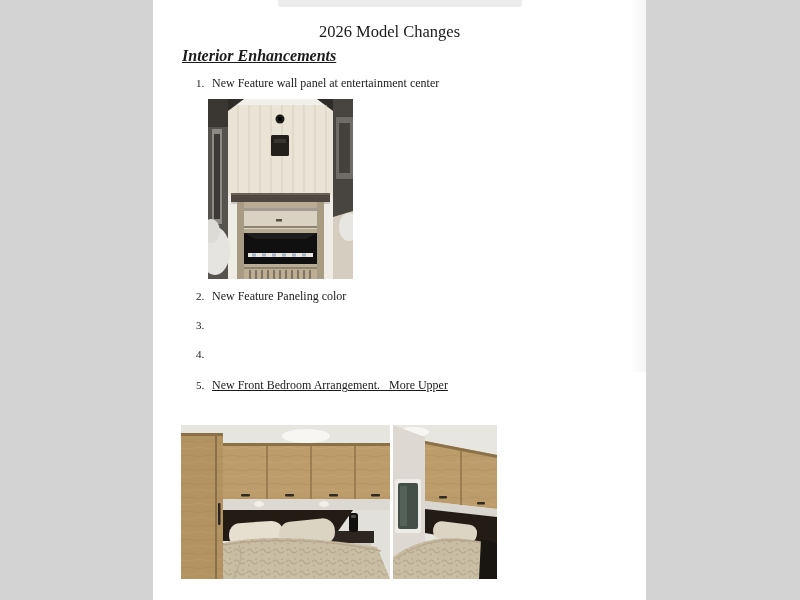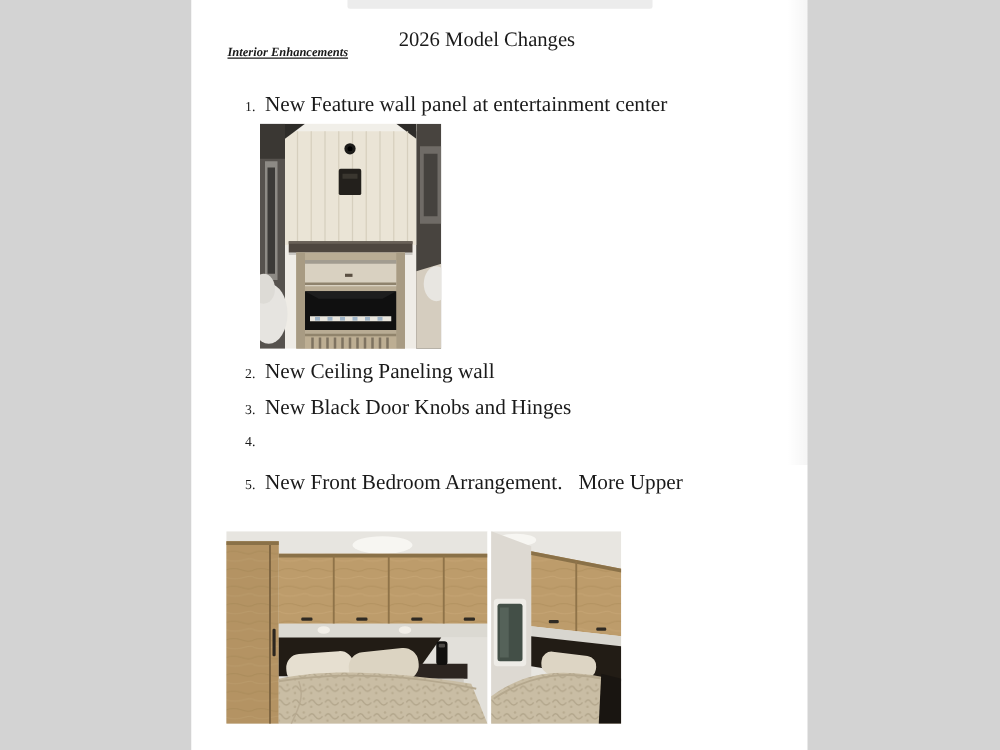--- a/index.html
+++ b/index.html
@@ -19,34 +19,34 @@
   }
   .page-edge-shade{
     position:absolute;left:477px;top:0;width:16px;height:372px;
     background:linear-gradient(to right, rgba(0,0,0,0), rgba(0,0,0,0.04));
   }
   .doc-title{
     position:absolute;left:0;top:20px;width:473px;
     text-align:center;font-size:16.5px;line-height:23px;
   }
   .section-heading{
-    position:absolute;left:29px;top:32px;
-    font-size:10px;font-weight:bold;font-style:italic;
+    position:absolute;left:29px;top:45px;
+    font-size:16px;font-weight:bold;font-style:italic;
     text-decoration:underline;line-height:22px;
   }
   .list-item{
     position:absolute;left:43px;
     display:flex;align-items:baseline;
   }
   .item-number{
     display:inline-block;width:13px;flex:0 0 13px;
     font-size:11px;line-height:23px;
   }
   .item-text{
-    font-size:17px;line-height:23px;margin-left:3px;white-space:nowrap;
+    font-size:12px;line-height:23px;margin-left:3px;white-space:nowrap;
   }
   .item-text .wrap-line{white-space:nowrap;}
   .photo{position:absolute;display:block;}
   .photo svg{display:block;}
   #photo-entertainment{left:55px;top:99px;width:145px;height:180px;}
   #photo-bedroom{left:28px;top:425px;width:316px;height:154px;}
 </style>
 </head>
 <body>
 
@@ -59,36 +59,35 @@
 
   <div class="section-heading">Interior Enhancements</div>
 
   <div class="list-item" style="top:72px;">
     <span class="item-number">1.</span>
     <span class="item-text">New Feature wall panel at entertainment center</span>
   </div>
 
   <div class="list-item" style="top:285px;">
     <span class="item-number">2.</span>
-    <span class="item-text">New Ceiling Paneling wall</span>
+    <span class="item-text">New Feature Paneling color</span>
   </div>
 
   <div class="list-item" style="top:314px;">
     <span class="item-number">3.</span>
-    <span class="item-text">New Black Door Knobs and Hinges</span>
   </div>
 
   <div class="list-item" style="top:343px;">
     <span class="item-number">4.</span>
   </div>
 
   <div class="list-item" style="top:374px;">
     <span class="item-number">5.</span>
     <span class="item-text">
-      <span class="wrap-line" style="display:block;">New Front Bedroom Arrangement.&nbsp;&nbsp; More Upper</span>
+      <span class="wrap-line" style="display:block;text-decoration:underline;">New Front Bedroom Arrangement.&nbsp;&nbsp; More Upper</span>
     </span>
   </div>
 
   <div class="photo" id="photo-entertainment">
     <svg width="145" height="180" viewBox="0 0 145 180" xmlns="http://www.w3.org/2000/svg">
       <rect width="145" height="180" fill="#efece6"></rect>
 
       <g>
         <rect x="0" y="0" width="20" height="180" fill="#56524e"></rect>
         <rect x="0" y="0" width="20" height="28" fill="#3a3733"></rect>

